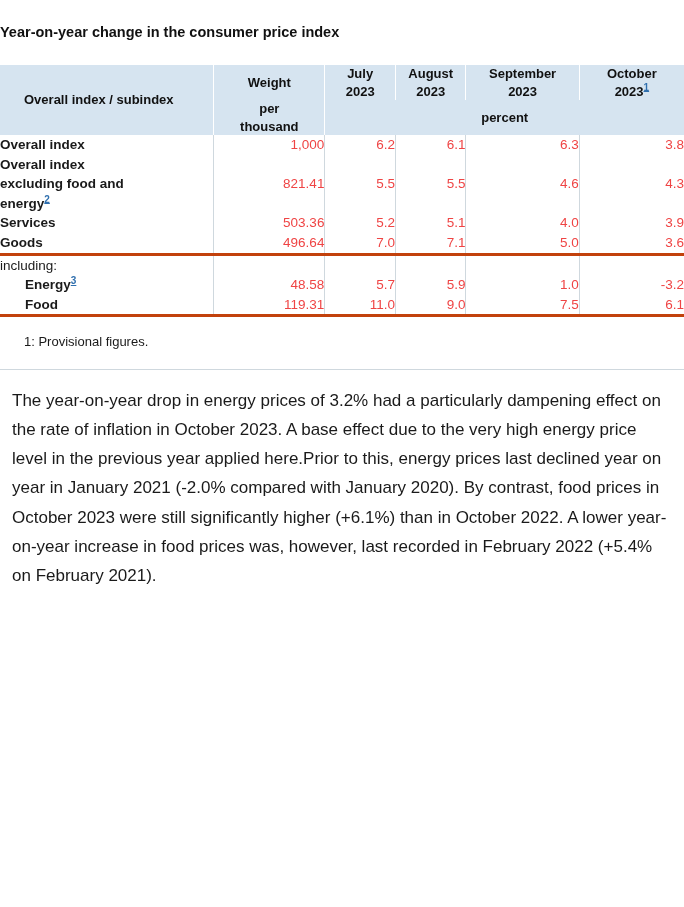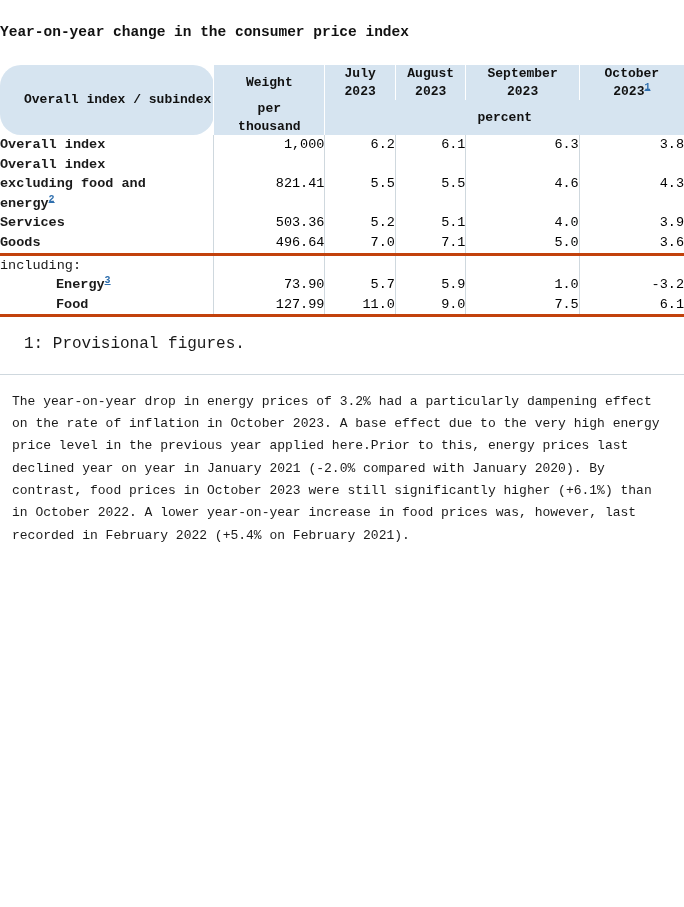--- a/index.html
+++ b/index.html
@@ -12,21 +12,20 @@
     width: 684px;
     min-height: 907px;
     font-family: "Liberation Sans", sans-serif;
     color: #1a1a1a;
     font-size: 14px;
   }
   .page {
     width: 684px;
     padding: 16px 0 0 0;
     position: relative;
-    font-family: Liberation Mono, monospace;
   }
   .title {
     font-weight: bold;
     font-size: 14.5px;
     line-height: 1.45;
     color: #111111;
     margin: 6px 0 0 0;
     padding: 0 10px 0 0;
   }
   .title-line { display: block; }
@@ -50,21 +49,20 @@
     color: #111;
     text-align: center;
     padding: 10px 8px;
     line-height: 1.35;
     border-right: 1px solid #ffffff;
   }
   .hdr th:last-child { border-right: none; margin-top: 10px; }
   .hdr th.stub {
     text-align: left;
     padding-left: 24px;
-    border-radius: 21px;
   }
   .hdr-sub th {
     font-weight: bold;
     font-size: 13px;
     color: #111;
     text-align: center;
     padding: 10px 8px;
     line-height: 1.35;
     border-right: 1px solid #ffffff;
   }
@@ -80,60 +78,60 @@
     border-bottom: 3px solid #c2410c;
   }
   td.stub {
     text-align: left;
     font-weight: bold;
     padding-left: 24px;
     padding-right: 6px;
     width: 200px;
   }
   td.stub.plain { font-weight: normal; }
-  td.stub.indent { padding-left: 56px; }
+  td.stub.indent { padding-left: 25px; }
   td.num {
     text-align: right;
     font-variant-numeric: tabular-nums;
     padding-right: 14px;
-    color: #000000;
+    color: #ef4444;
   }
   .col-weight { width: 104px; }
   .col-m { width: 66px; }
   .col-sep { width: 106px; }
   .col-last { width: 98px; }
 
   sup.fn {
     color: #2f6fae;
     font-size: 10px;
     vertical-align: super;
     line-height: 0;
     text-decoration: underline;
     cursor: pointer;
   }
 
   .footnotes {
     margin: 14px 0 0 0;
     padding: 0 10px 0 24px;
-    font-size: 16px;
+    font-size: 13px;
     line-height: 1.65;
     color: #1a1a1a;
   }
   .footnotes div { }
 
   hr.rule {
     border: none;
     border-top: 1px solid #cfd8de;
     margin: 16px 0 0 0;
     width: 684px;
   }
 
   .body-text {
     padding: 16px 12px 20px 12px;
-    font-size: 13px;
+    font-size: 17px;
     line-height: 1.72;
     color: #1a1a1a;
   }
 </style>
 </head>
 <body>
 
 <div class="page">
 
   <div class="title">
@@ -226,30 +224,30 @@
         <td class="num"></td>
         <td class="num"></td>
         <td class="num"></td>
         <td class="num"></td>
       </tr>
 
       <tr>
         <td class="stub indent">
           <span>Energy</span><sup class="fn">3</sup>
         </td>
-        <td class="num">73.90</td>
+        <td class="num">48.58</td>
         <td class="num">5.7</td>
         <td class="num">5.9</td>
         <td class="num">1.0</td>
         <td class="num">-3.2</td>
       </tr>
 
       <tr class="divider">
         <td class="stub indent">Food</td>
-        <td class="num">127.99</td>
+        <td class="num">119.31</td>
         <td class="num">11.0</td>
         <td class="num">9.0</td>
         <td class="num">7.5</td>
         <td class="num">6.1</td>
       </tr>
 
     </tbody>
   </table>
 
   <div class="footnotes">

